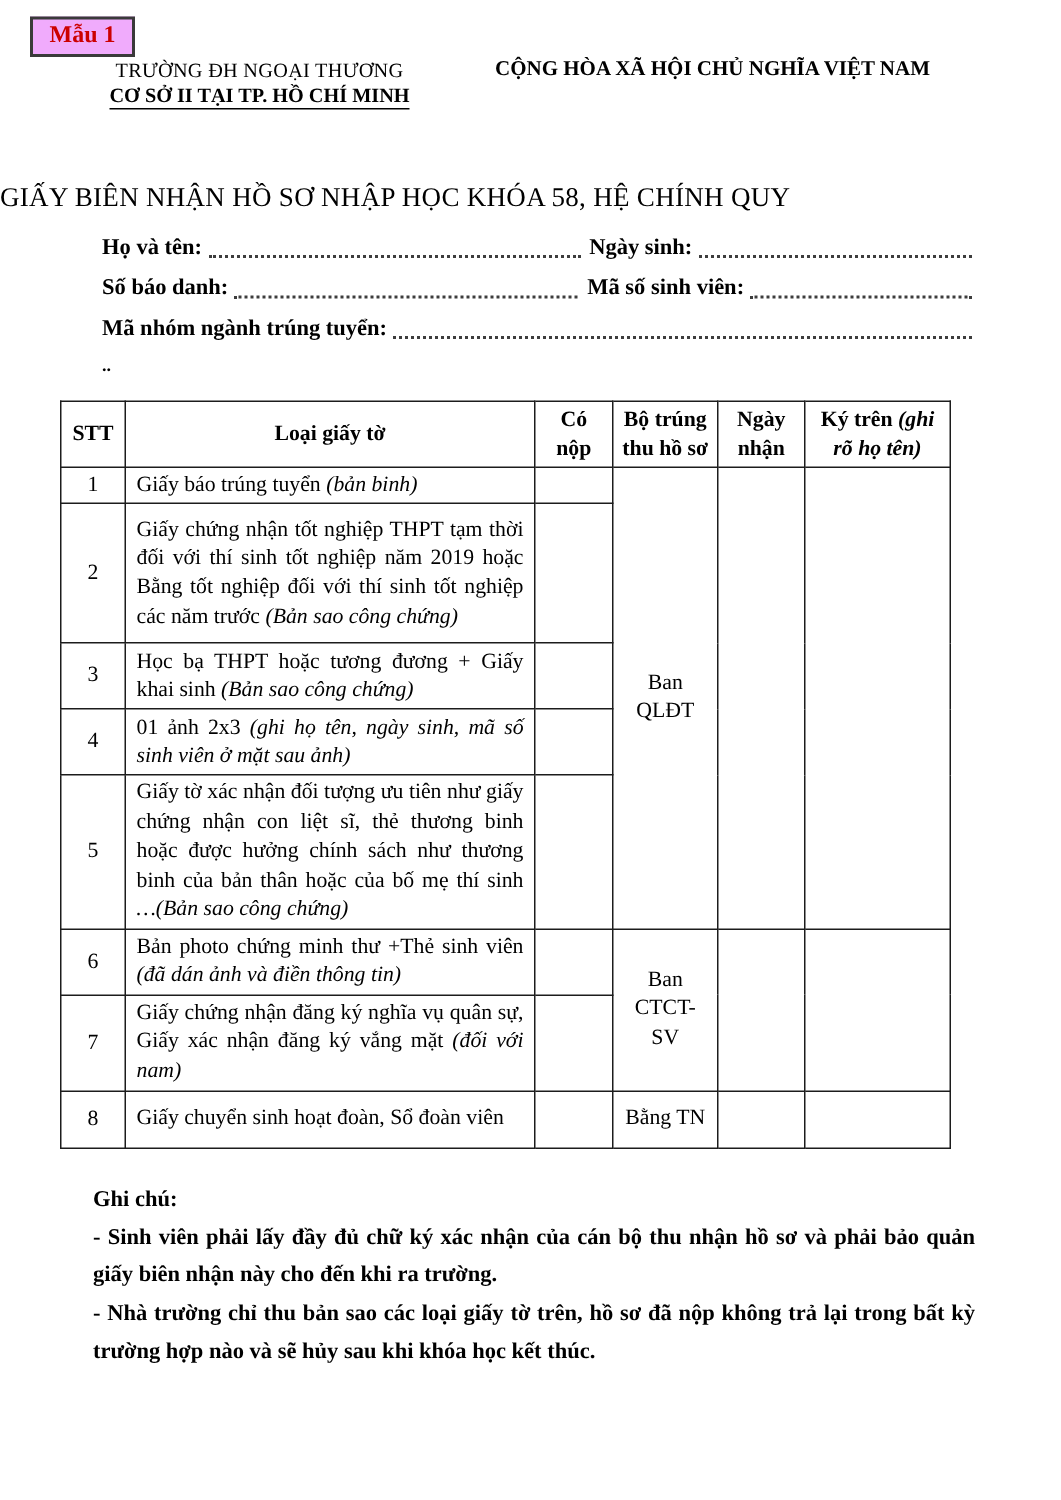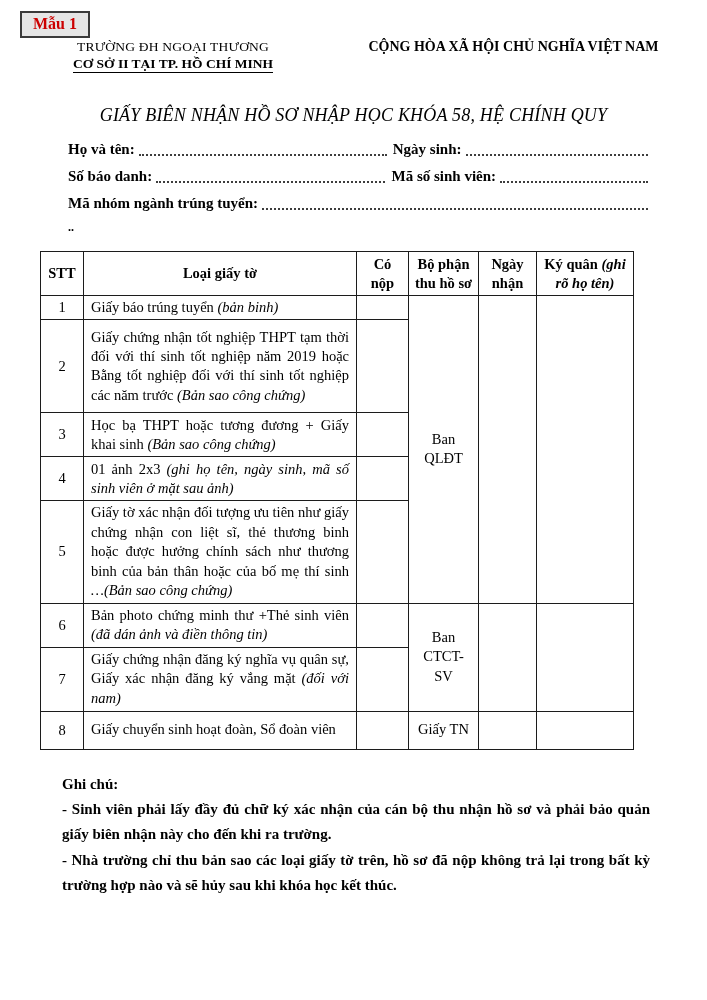--- a/index.html
+++ b/index.html
@@ -7,40 +7,38 @@
   body {
     width: 707px; height: 1000px;
     background: #ffffff;
     color: #000;
     font-family: "Liberation Serif", "DejaVu Serif", serif;
     position: relative;
     overflow: hidden;
   }
   .badge {
     position: absolute; left: 20px; top: 11px;
-    background: #e5e5e5;
+    background: #f0abfc;
     border: 2px solid #3a3a3a;
     color: #cc0000;
     font-weight: bold; font-size: 16px;
     padding: 2px 11px 3px 11px;
   }
   .header { display: flex; padding-top: 39px; }
   .header-left { width: 330px; text-align: center; padding-left: 16px; }
-  .header-right { flex: 1; text-align: center; padding-right: 10px; }
+  .header-right { flex: 1; padding-right: 10px; }
   .hl1 { font-size: 13.5px; letter-spacing: .2px; }
   .hl2 { font-size: 13.5px; font-weight: bold; margin-top: 1px; }
   .hr1 { font-size: 14px; font-weight: bold; }
   .hr2 { font-size: 14px; font-weight: bold; margin-top: 2px; }
   .uline { border-bottom: 1.2px solid #000; padding-bottom: 1px; }
   .doc-title {
-    text-align: center;
     font-size: 18px;
-    margin-top: 33px;
+    margin-top: 49px;
     letter-spacing: .2px;
-    font-style: italic;
   }
   .form { margin: 15px 59px 0 68px; font-size: 15px; font-weight: bold; }
   .form-line { display: flex; align-items: flex-start; height: 27px; }
   .form-label { white-space: nowrap; }
   .dots {
     border-bottom: 2px dotted #3d3d3d;
     margin: 0 1px 4px 4px;
     height: 1em;
   }
   .d-a { flex: 1.36; } .d-b { flex: 1; margin-right: 0; }
@@ -118,23 +116,23 @@
       <col style="width:52px">
     <col style="width:70px">
       <col style="width:58px">
       <col style="width:97px">
   </colgroup>
   <tbody>
       <tr style="height:44px">
     <th>STT</th>
     <th>Loại giấy tờ</th>
     <th>Có nộp</th>
-    <th>Bộ phận thu hồ sơ</th>
+    <th>Bộ trúng thu hồ sơ</th>
     <th>Ngày nhận</th>
-    <th><span>Ký quân </span><span class="it">(ghi rõ họ tên)</span></th>
+    <th><span>Ký trên </span><span class="it">(ghi rõ họ tên)</span></th>
   </tr>
   <tr style="height:24px">
     <td class="c-stt">1</td>
     <td class="c-doc"><span>Giấy báo trúng tuyển </span><span class="it">(bản binh)</span></td>
     <td></td>
     <td class="c-dept" rowspan="5">Ban QLĐT</td>
     <td rowspan="5"></td>
     <td rowspan="5"></td>
   </tr>
   <tr style="height:93px">
@@ -167,21 +165,21 @@
   </tr>
   <tr style="height:64px">
     <td class="c-stt">7</td>
     <td class="c-doc"><span>Giấy chứng nhận đăng ký nghĩa vụ quân sự, Giấy xác nhận đăng ký vắng mặt </span><span class="it">(đối với nam)</span></td>
     <td></td>
   </tr>
   <tr style="height:38px">
     <td class="c-stt">8</td>
     <td class="c-doc"><span>Giấy chuyển sinh hoạt đoàn, Sổ đoàn viên</span></td>
     <td></td>
-    <td class="c-dept">Giấy TN</td>
+    <td class="c-dept">Bằng TN</td>
     <td></td>
     <td></td>
   </tr>
 </tbody>
   </table>
 
 <div class="notes">
   <p class="notes-heading">Ghi chú:</p>
   <p>- Sinh viên phải lấy đầy đủ chữ ký xác nhận của cán bộ thu nhận hồ sơ và phải bảo quản giấy biên nhận này cho đến khi ra trường.</p>
   <p>- Nhà trường chỉ thu bản sao các loại giấy tờ trên, hồ sơ đã nộp không trả lại trong bất kỳ trường hợp nào và sẽ hủy sau khi khóa học kết thúc.</p>

